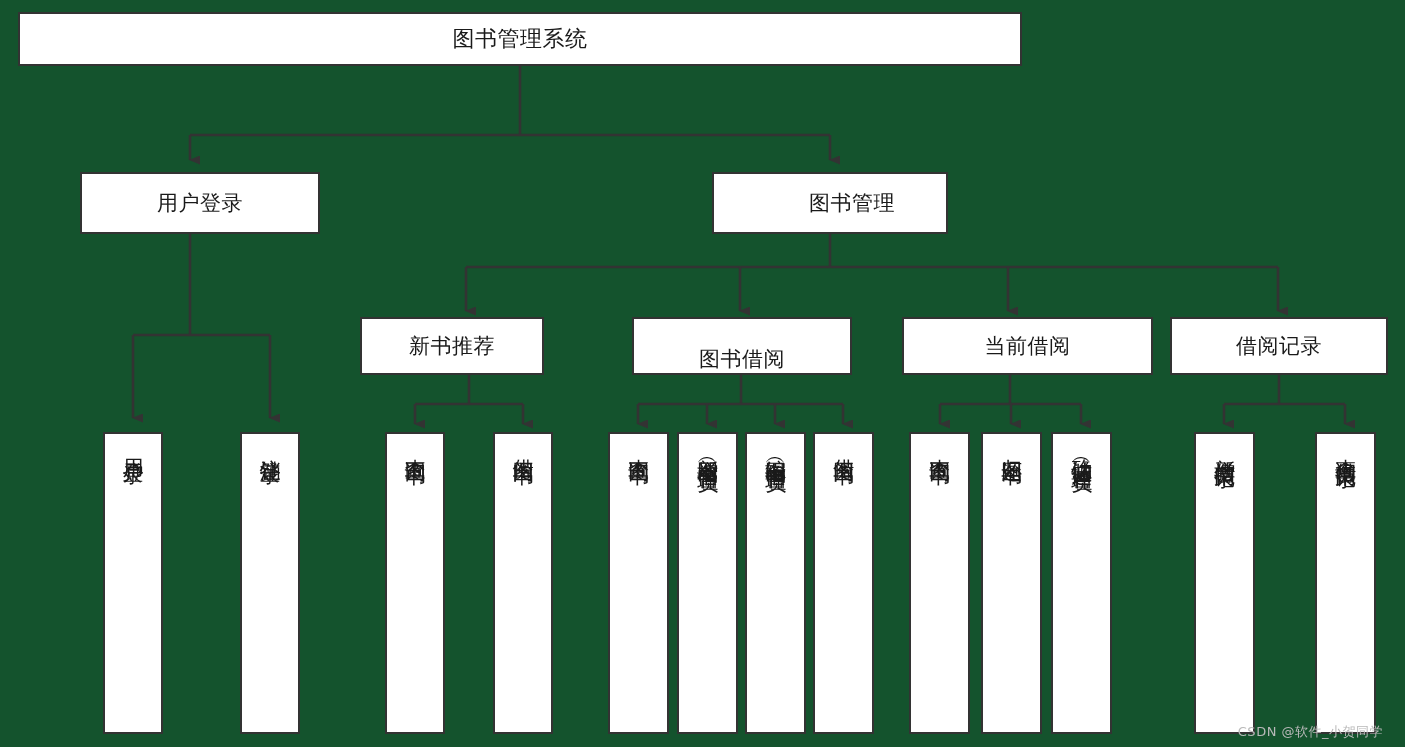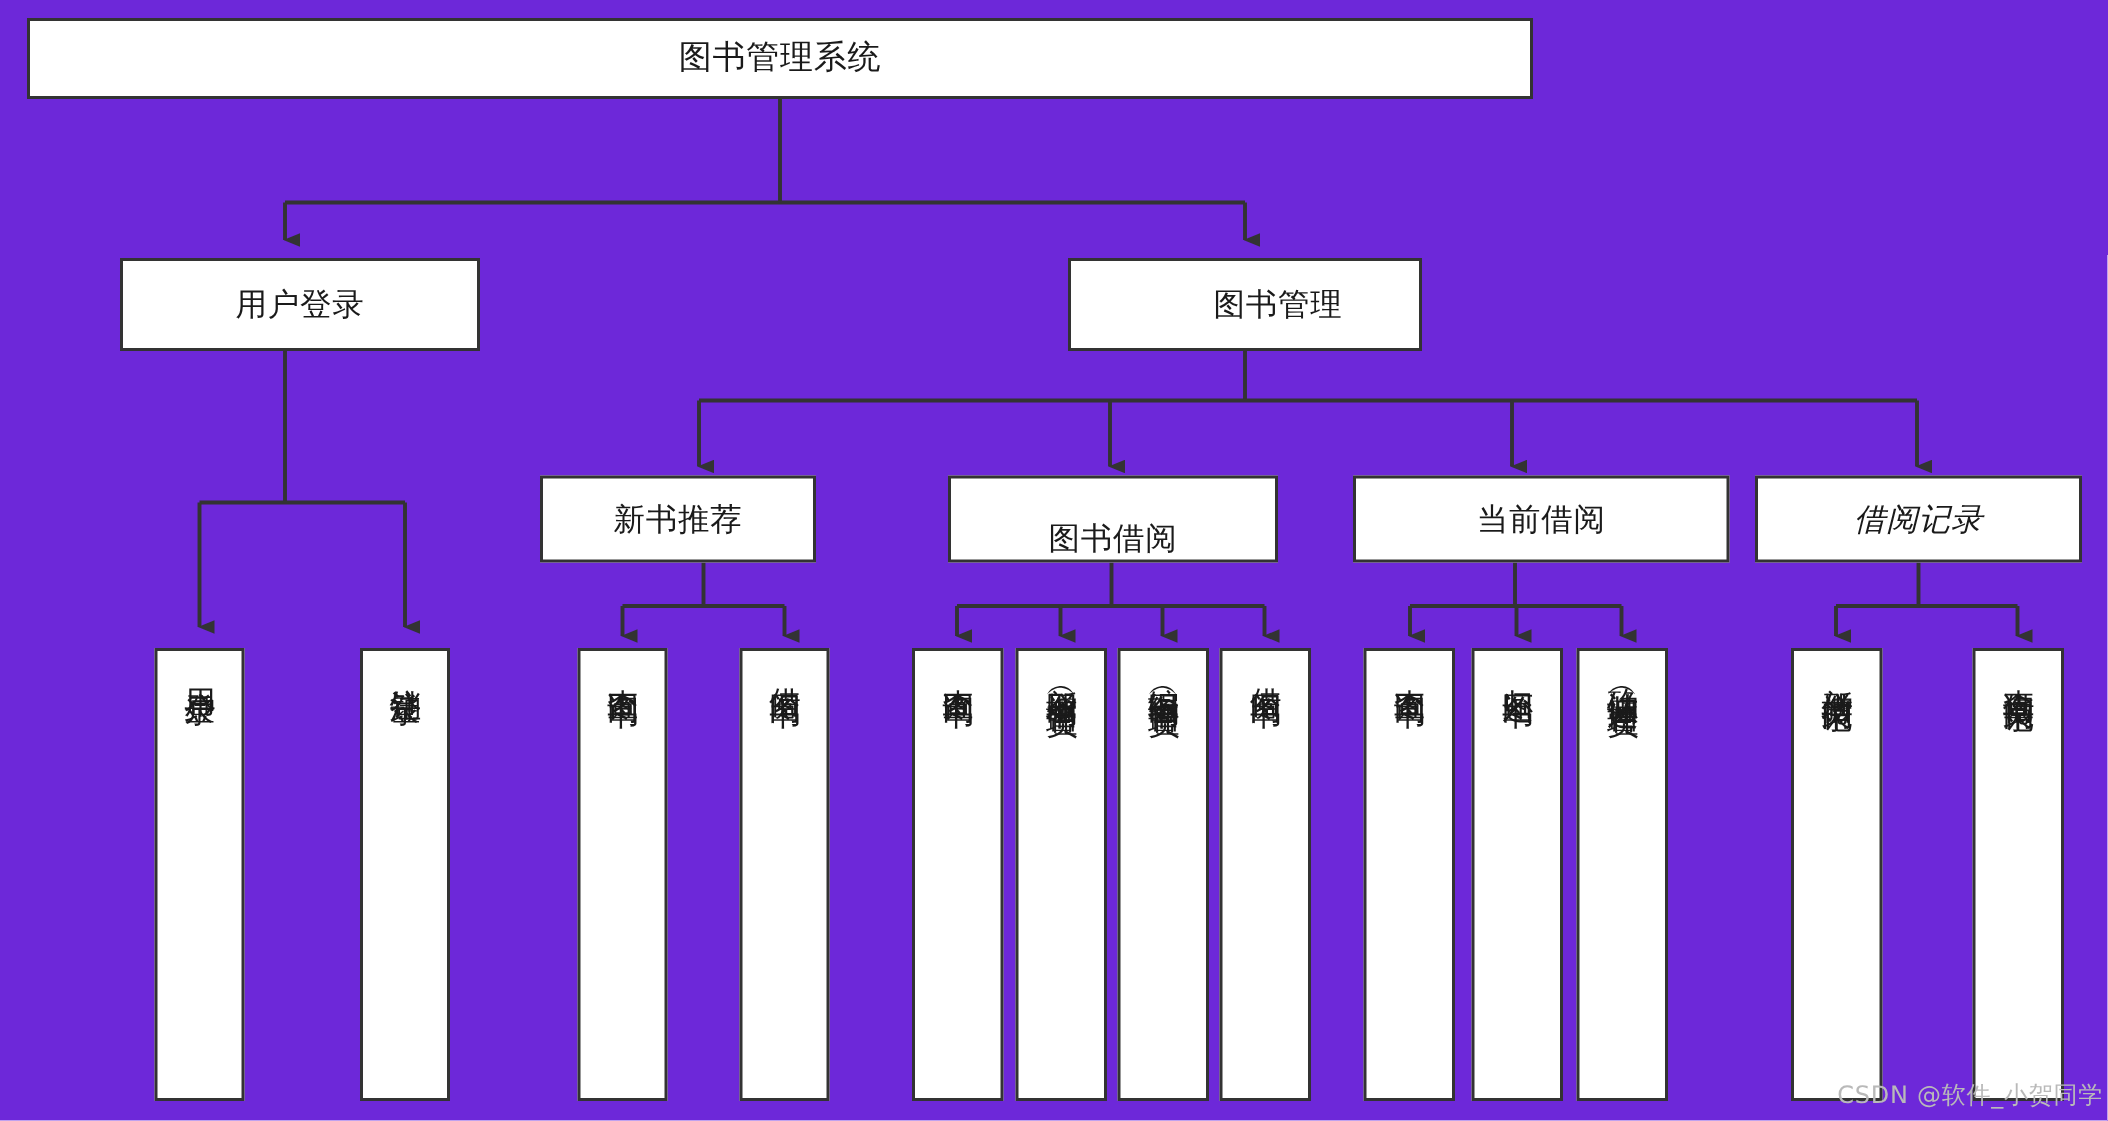--- a/index.html
+++ b/index.html
@@ -8,21 +8,21 @@
     padding: 0;
     background: #ffffff;
   }
   body {
     font-family: "DejaVu Sans", "Liberation Sans", sans-serif;
   }
   #canvas {
     position: relative;
     width: 1405px;
     height: 747px;
-    background: #6d28d9;
+    background: #14532d;
     overflow: hidden;
   }
   svg.wires {
     position: absolute;
     left: 0;
     top: 0;
     width: 1405px;
     height: 747px;
     pointer-events: none;
   }
@@ -59,23 +59,23 @@
   .node.v .lbl {
     writing-mode: vertical-rl;
     text-orientation: upright;
     font-size: 21px;
     line-height: 1.08;
     letter-spacing: 2px;
     white-space: nowrap;
   }
   .watermark {
     position: absolute;
-    right: 3px;
+    right: 22px;
     bottom: 6px;
-    font-size: 16px;
+    font-size: 13px;
     color: #b9b9b9;
     letter-spacing: 0.5px;
     white-space: nowrap;
     user-select: none;
   }
 </style>
 </head>
 <body>
 
 <div id="canvas">
@@ -145,21 +145,21 @@
 
   <div class="node h" style="left:360px; top:317px; width:184px; height:58px;justify-content:center;">
     <span class="lbl">新书推荐</span>
   </div>
   <div class="node h" style="left:632px; top:317px; width:220px; height:58px;align-items:flex-end;">
     <span class="lbl">图书借阅</span>
   </div>
   <div class="node h" style="left:902px; top:317px; width:251px; height:58px;">
     <span class="lbl">当前借阅</span>
   </div>
-  <div class="node h" style="left:1170px; top:317px; width:218px; height:58px;font-style:italic;">
+  <div class="node h" style="left:1170px; top:317px; width:218px; height:58px;">
     <span class="lbl">借阅记录</span>
   </div>
 
   <div class="node v" style="left:103px; top:432px; width:60px; height:302px;">
     <span class="lbl">用户登录</span>
   </div>
   <div class="node v" style="left:240px; top:432px; width:60px; height:302px;">
     <span class="lbl">注销登录</span>
   </div>
 

